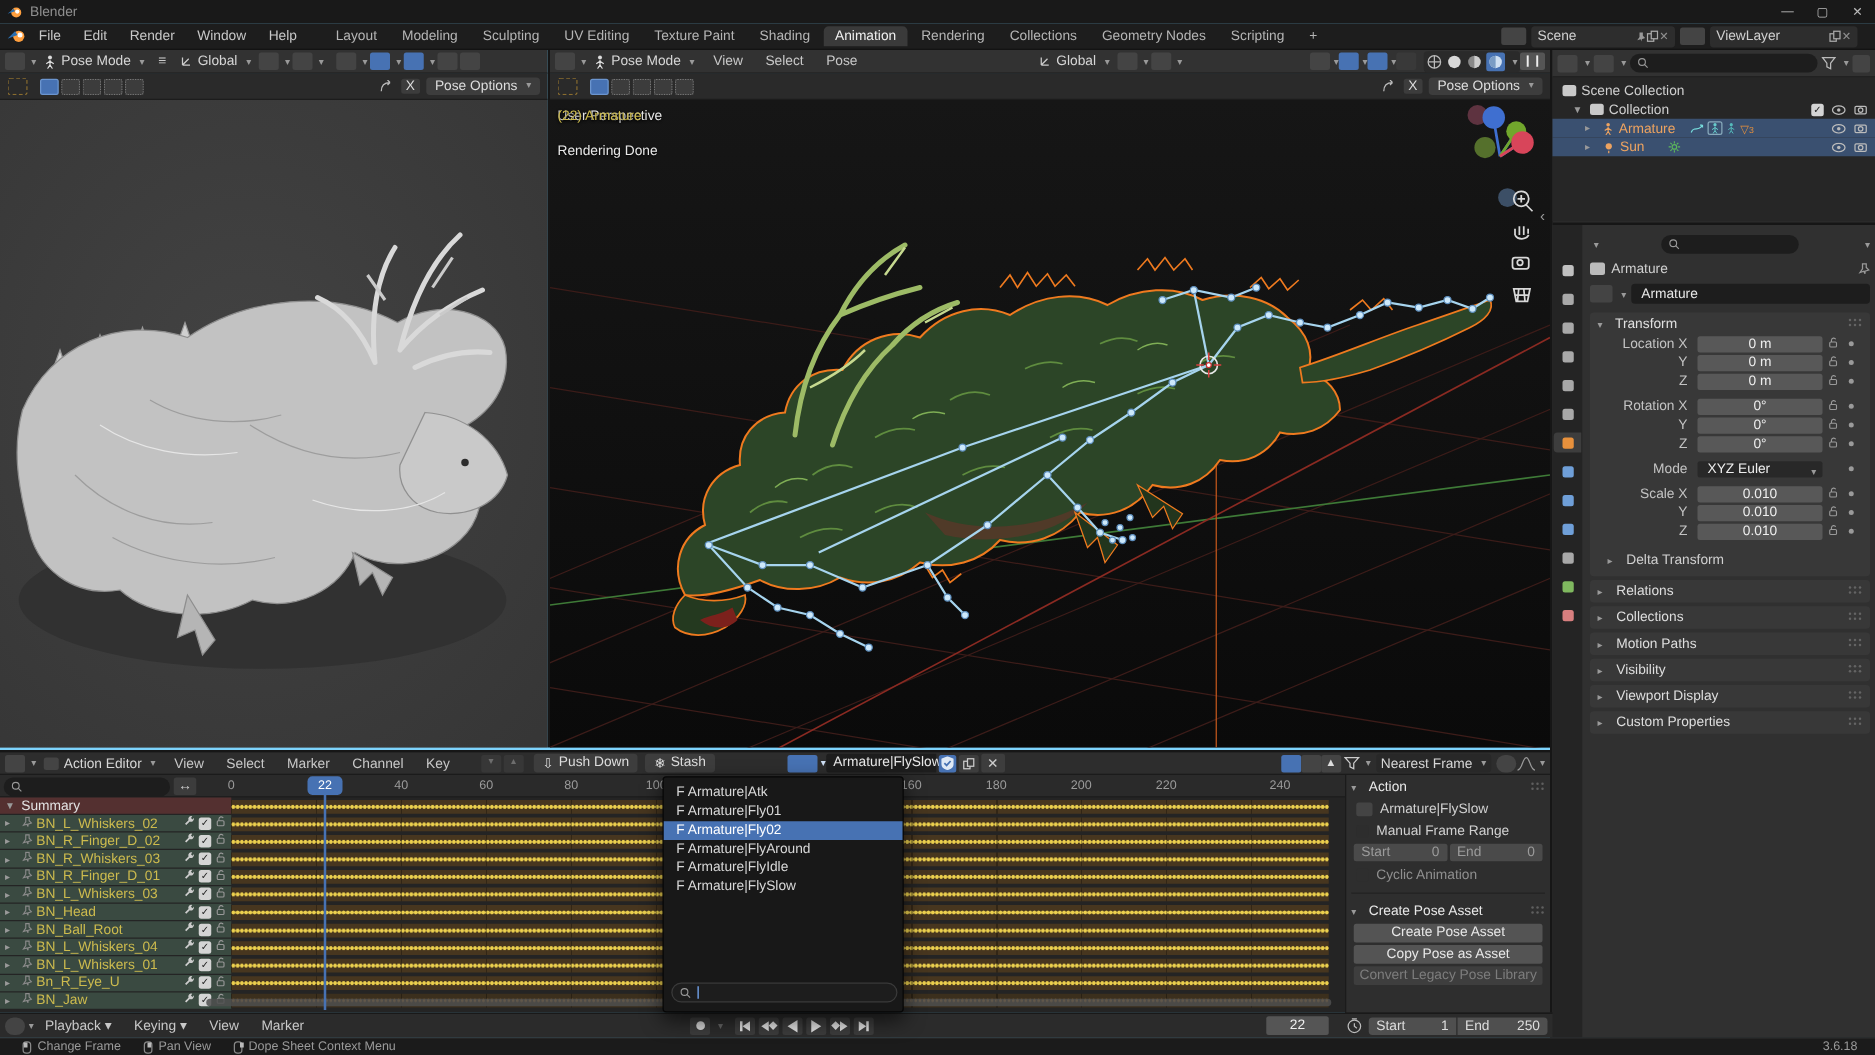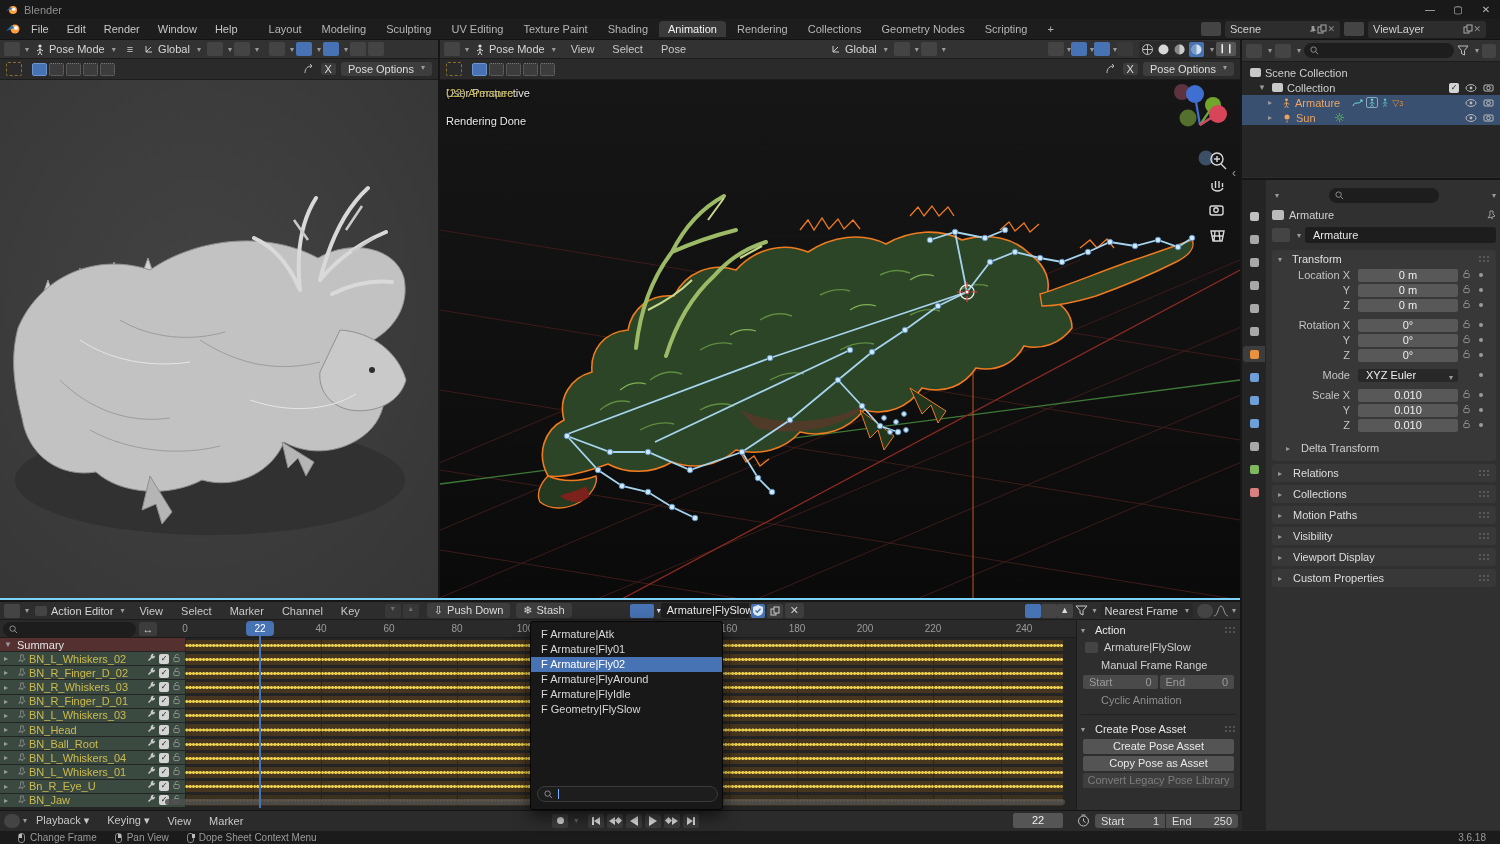--- a/index.html
+++ b/index.html
@@ -1195,21 +1195,21 @@
     </div>
   </div>
 
   <div id="popup" class="abs">
     <div id="popup-list" style="padding-top:5px">
         <div class="pop-item">F Armature|Atk</div>
         <div class="pop-item">F Armature|Fly01</div>
         <div class="pop-item selected">F Armature|Fly02</div>
         <div class="pop-item">F Armature|FlyAround</div>
         <div class="pop-item">F Armature|FlyIdle</div>
-        <div class="pop-item">F Geometry|FlySlow</div>
+        <div class="pop-item">F Armature|FlySlow</div>
       </div>
     <div id="pop-search">
       <svg width="9" height="9" viewBox="0 0 10 10">
           <circle cx="4" cy="4" r="3" fill="none" stroke="#999"></circle>
           <path d="M6.3 6.3 L9 9" stroke="#999"></path>
         </svg>
       <span class="caret"></span>
     </div>
   </div>
 

